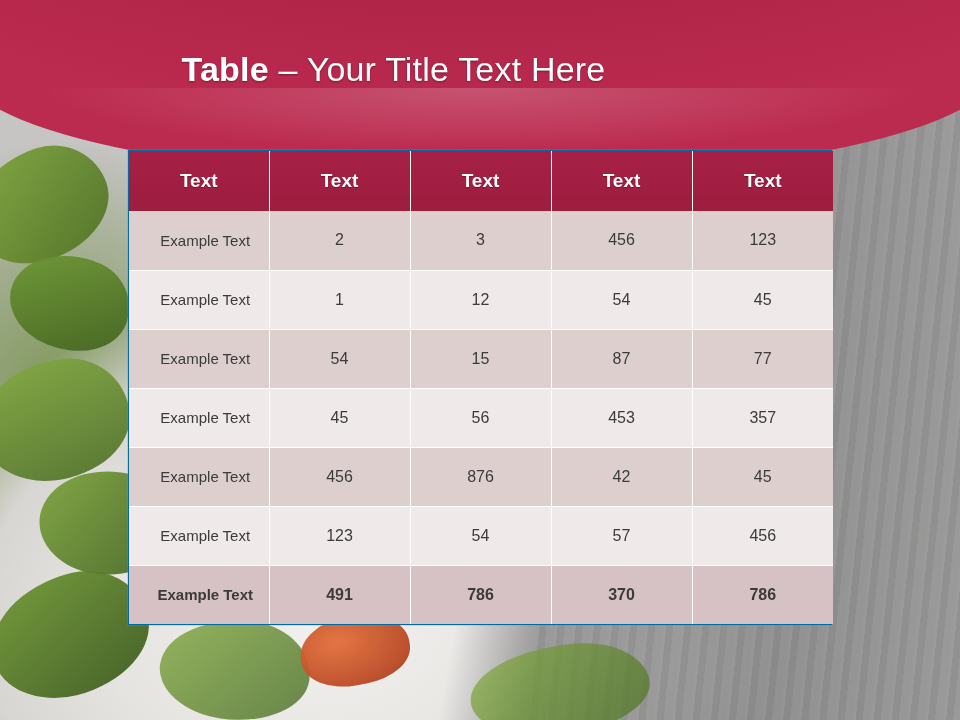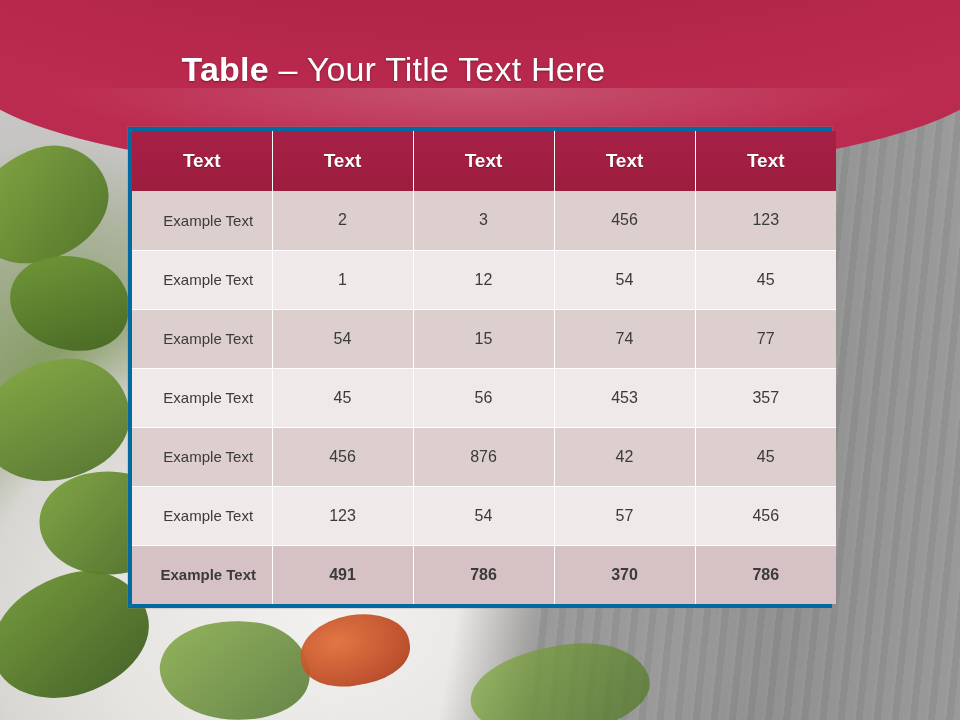--- a/index.html
+++ b/index.html
@@ -109,23 +109,23 @@
     letter-spacing: .2px;
     text-shadow: 0 1px 2px rgba(0,0,0,.35);
     white-space: nowrap;
   }
   .slide-title .bold { font-weight: bold; }
   .slide-title .light { font-weight: normal; }
 
   
   .table-wrap {
     position: absolute;
-    left: 128px; top: 127px;
+    left: 128px; top: 150px;
     width: 704px;
-    border: 4px solid #0369a1;
+    border: 1px solid #0369a1;
     box-shadow: 0 0 0 1px rgba(140,140,140,.25);
   }
   table {
     border-collapse: collapse;
     width: 100%;
     table-layout: fixed;
   }
   col.c0 { width: 140px; }
   col.c1, col.c2, col.c3, col.c4 { width: 141px; }
 
@@ -219,21 +219,21 @@
           <td class="label">Example Text</td>
           <td>1</td>
           <td>12</td>
           <td>54</td>
           <td>45</td>
         </tr>
         <tr class="odd">
           <td class="label">Example Text</td>
           <td>54</td>
           <td>15</td>
-          <td>74</td>
+          <td>87</td>
           <td>77</td>
         </tr>
         <tr class="even">
           <td class="label">Example Text</td>
           <td>45</td>
           <td>56</td>
           <td>453</td>
           <td>357</td>
         </tr>
         <tr class="odd">

